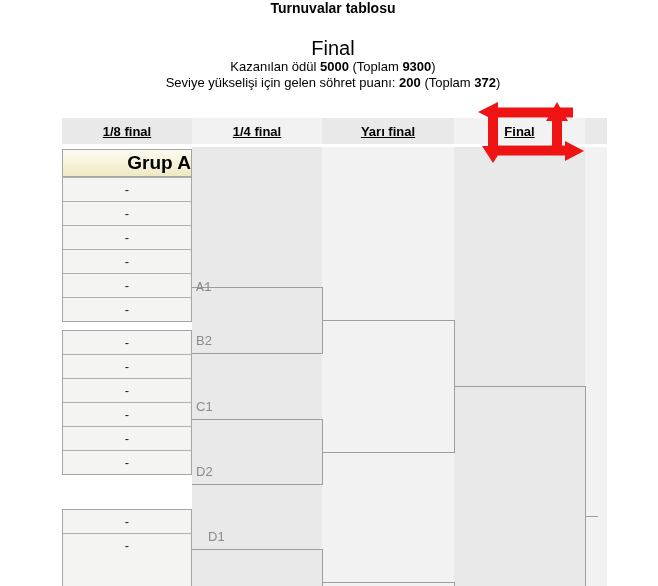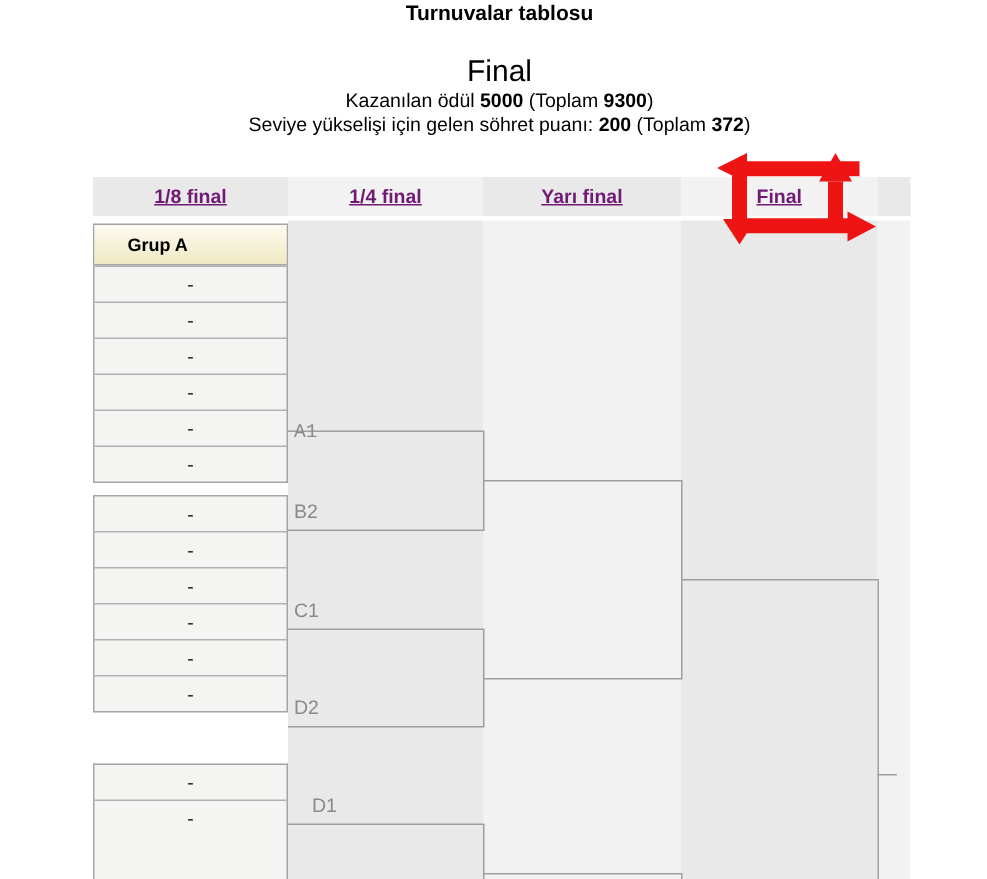--- a/index.html
+++ b/index.html
@@ -9,25 +9,25 @@
   }
   .abs{position:absolute;}
   .centered{left:0;width:666px;text-align:center;}
   .page-title{top:0;font-size:14px;font-weight:bold;line-height:16px;}
   .stage-title{top:37px;font-size:20px;line-height:22px;}
   .info-line{font-size:13px;line-height:16px;}
   .band-cell{top:118px;height:26px;}
   .fill-dark{background:#e9e9e9;}
   .fill-light{background:#f2f2f2;}
   .round-link-cell{top:118px;height:26px;line-height:26px;text-align:center;}
-  .round-link{color:#701a75;font-size:13px;font-weight:bold;text-decoration:underline;cursor:pointer;}
+  .round-link{color:#000000;font-size:13px;font-weight:bold;text-decoration:underline;cursor:pointer;}
   .col-fill{top:147px;height:439px;}
   .group{box-sizing:border-box;left:62px;width:130px;border:1px solid #a5a5a5;background:#f4f4f2;}
   .ghead{
-    height:26px;line-height:26px;text-align:left;font-size:12px;font-weight:bold;
+    height:26px;line-height:26px;text-align:right;font-size:19px;font-weight:bold;
     border-bottom:1px solid #a5a5a5;
     background:linear-gradient(#fdfbf0,#efe9c3);
     padding-left:22px;
   }
   .slot{height:23px;line-height:23px;text-align:center;font-size:13px;color:#1c1c1c;border-top:1px solid #b0b0b0;}
   .slot:first-of-type{border-top:none;}
   .line{background:#9e9e9e;}
   .mlabel{font-size:13px;color:#8a8a8a;line-height:16px;}
   svg{display:block;}
 </style>

